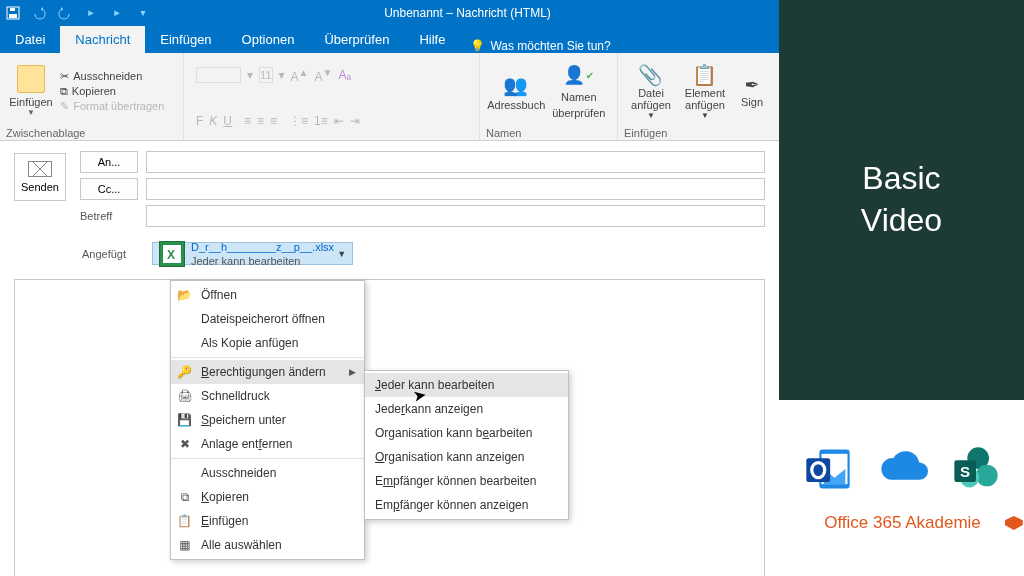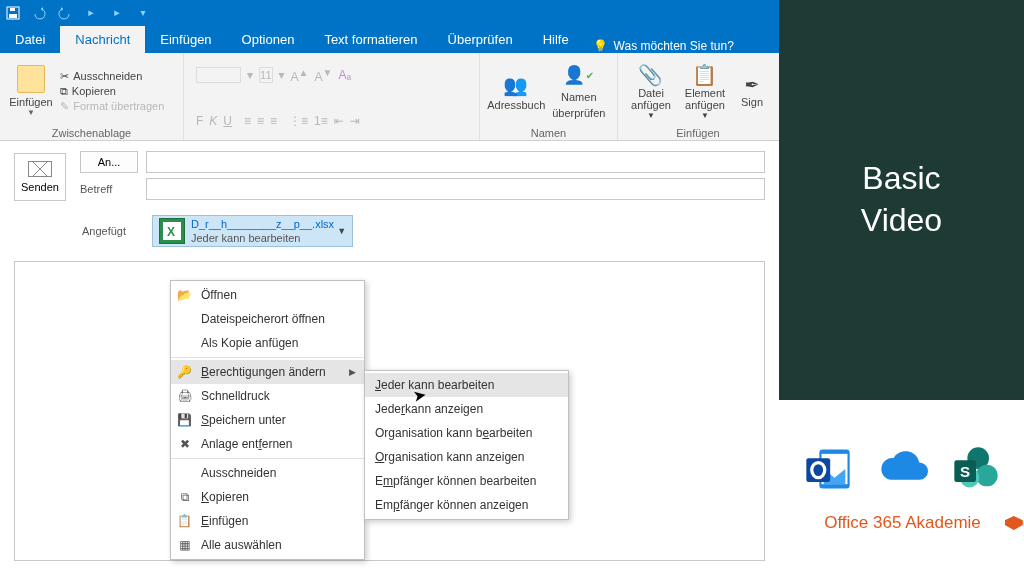--- a/index.html
+++ b/index.html
@@ -15,42 +15,42 @@
 
 .tabs { height:28px; background:#0173c7; display:flex; align-items:flex-end; color:#fff; font-size:13px; }
 .tab { padding:6px 15px 6px; cursor:pointer; }
 .tab.active { background:#f3f3f3; color:#0173c7; }
 .tell { display:flex; align-items:center; gap:5px; padding:0 10px; color:#fff; font-size:12px; }
 
 
 .ribbon { height:88px; background:#f3f3f3; border-bottom:1px solid #d0d0d0; display:flex; font-size:11px; color:#444; }
 .group { border-right:1px solid #e0e0e0; padding:3px 6px 1px; display:flex; flex-direction:column; }
 .group .body { flex:1; display:flex; }
-.group .lbl { text-align:center; font-size:11px; color:#666; padding-top:1px; }
+.group .lbl { text-align:left; font-size:11px; color:#666; padding-top:1px; }
 .bigbtn { display:flex; flex-direction:column; align-items:center; justify-content:center; width:50px; font-size:11px; }
 .bigbtn .ico { width:28px; height:28px; background:#ffe39b; border:1px solid #e8b757; border-radius:2px; margin-bottom:3px; }
 .smlist { display:flex; flex-direction:column; justify-content:center; gap:2px; padding-left:4px; }
 .smlist div { font-size:11px; color:#444; white-space:nowrap; display:flex; align-items:center; gap:4px; }
 .grey { color:#b8b8b8 !important; }
 .fmt { display:flex; align-items:center; gap:6px; color:#b8b8b8; flex-wrap:wrap; width:280px; padding:6px; }
 .fmt span { font-size:12px; }
 
 
 .compose { padding:10px 14px 0 14px; }
 .comprow { display:flex; align-items:center; margin-bottom:5px; }
 .sendbox { width:52px; height:48px; border:1px solid #c7c7c7; display:flex; flex-direction:column; align-items:center; justify-content:center; font-size:11px; }
 .envico { width:24px; height:16px; border:1px solid #888; position:relative; margin-bottom:4px; }
 .envico::after { content:""; position:absolute; inset:0; background:linear-gradient(135deg,transparent 48%, #888 48% 52%, transparent 52%), linear-gradient(45deg,transparent 48%, #888 48% 52%, transparent 52%); }
 .fieldbtn { border:1px solid #c7c7c7; background:#fdfdfd; width:58px; height:22px; font-size:11px; display:flex; align-items:center; justify-content:center; margin-right:8px; }
 .fieldlbl { width:58px; font-size:11px; color:#555; margin-right:8px; }
 .fieldinp { flex:1; border:1px solid #c7c7c7; height:22px; }
 
 .attach { display:flex; align-items:center; margin-top:10px; margin-left:68px; gap:12px; }
 .attlbl { font-size:11px; color:#555; width:58px; }
-.attchip { display:flex; align-items:center; background:#cde6f7; border:1px solid #9bc3e0; height:32px; padding:0 18px 0 6px; position:relative; }
+.attchip { display:flex; align-items:center; background:#cde6f7; border:1px solid #9bc3e0; height:23px; padding:0 18px 0 6px; position:relative; }
 .attico { width:26px; height:26px; background:#2a8f4d; border:1px solid #1e6f3a; margin-right:6px; position:relative; }
 .attico::before { content:""; position:absolute; inset:3px; background:#fff; }
 .attico::after { content:"X"; position:absolute; top:6px; left:7px; color:#2a8f4d; font-weight:bold; font-size:12px; }
 .atttxt { font-size:11px; line-height:14px; }
 .atttxt .fn { color:#0066cc; }
 .atttxt .sub { color:#555; }
 
 .canvas { margin:14px; border:1px solid #c7c7c7; height:300px; }
 
 
@@ -98,28 +98,28 @@
       </div>
     <div class="q">
         <svg width="14" height="14" viewBox="0 0 14 14">
           <path d="M5 3 A5 5 0 1 0 11 8" fill="none" stroke="#8fd3ff"></path>
           <path d="M5 3 l-2 -2 l0 4 z" fill="#8fd3ff"></path>
         </svg>
       </div>
     <div class="q" style="font-size:11px;color:#8fd3ff;">▸</div>
     <div class="q" style="font-size:11px;color:#8fd3ff;">▸</div>
     <div class="q" style="font-size:10px;color:#8fd3ff;">▾</div>
+    <div class="title">Unbenannt – Nachricht (HTML)</div>
   </div>
 
   <div class="tabs">
     <div class="tab">Datei</div>
     <div class="tab active">Nachricht</div>
     <div class="tab">Einfügen</div>
     <div class="tab">Optionen</div>
-    <div class="tab">Text formatieren</div>
     <div class="tab">Überprüfen</div>
     <div class="tab">Hilfe</div>
     <div class="tell">
       <span>💡</span>
       <span>Was möchten Sie tun?</span>
     </div>
   </div>
 
   <div class="ribbon">
     <div class="group" style="width:184px;">
@@ -212,20 +212,24 @@
           <div class="envico"></div>
           <span>Senden</span>
         </div>
       </div>
       <div style="flex:1;">
         <div class="comprow">
           <div class="fieldbtn">An...</div>
           <div class="fieldinp"></div>
         </div>
         <div class="comprow">
+          <div class="fieldbtn">Cc...</div>
+          <div class="fieldinp"></div>
+        </div>
+        <div class="comprow">
           <div class="fieldlbl">Betreff</div>
           <div class="fieldinp"></div>
         </div>
       </div>
     </div>
 
     <div class="attach">
       <div class="attlbl">Angefügt</div>
       <div class="attchip">
         <div class="attico"></div>

